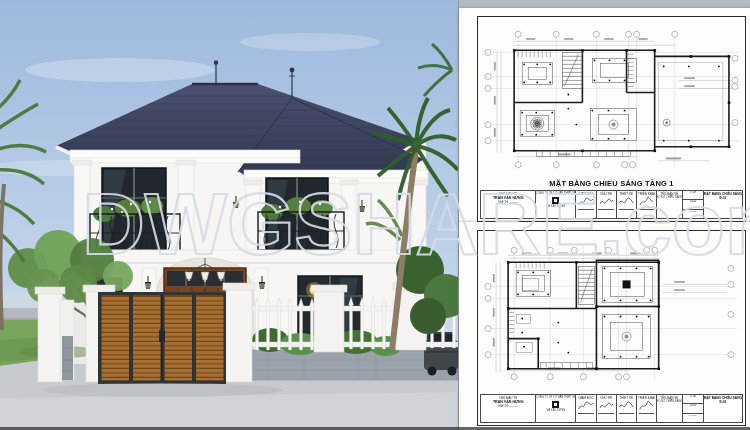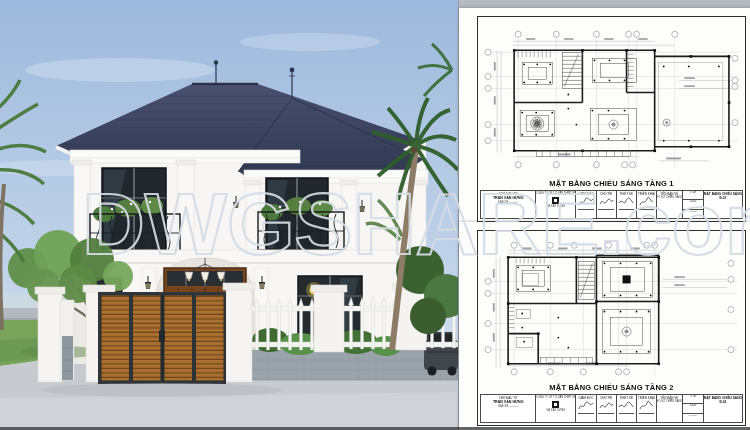--- a/index.html
+++ b/index.html
@@ -825,21 +825,20 @@
                 <circle cx="170" cy="114" r="0.9"></circle>
               <circle cx="44" cy="76" r="0.9"></circle>
                 <circle cx="44" cy="90" r="0.9"></circle>
                 <circle cx="80" cy="80" r="0.9"></circle>
               <circle cx="80" cy="100" r="0.9"></circle>
                 <circle cx="90" cy="110" r="0.9"></circle>
                 <circle cx="46" cy="104" r="0.9"></circle>
             </g>
           </g>
         </svg>
-        <div class="plan-title">MẶT BẰNG CHIẾU SÁNG TẦNG 2</div>
         <div class="tblock">
           <div class="tc tc-owner">
             <div class="tc-h">CHỦ ĐẦU TƯ</div>
             <div class="tc-m">TRẦN VĂN HƯNG</div>
             <div class="tc-s">ĐỊA CHỈ: ———</div>
           </div>
           <div class="tc tc-company">
             <div class="tc-s">CÔNG TY CP TƯ VẤN THIẾT KẾ</div>
             <div class="logo-box"></div>
             <div class="tc-s">VÀ XÂY DỰNG</div>

